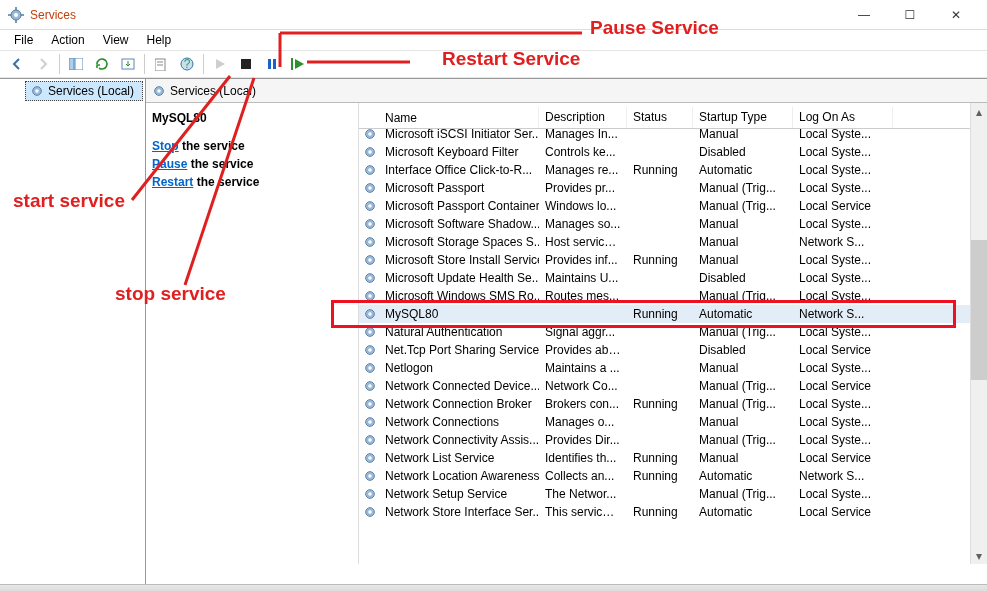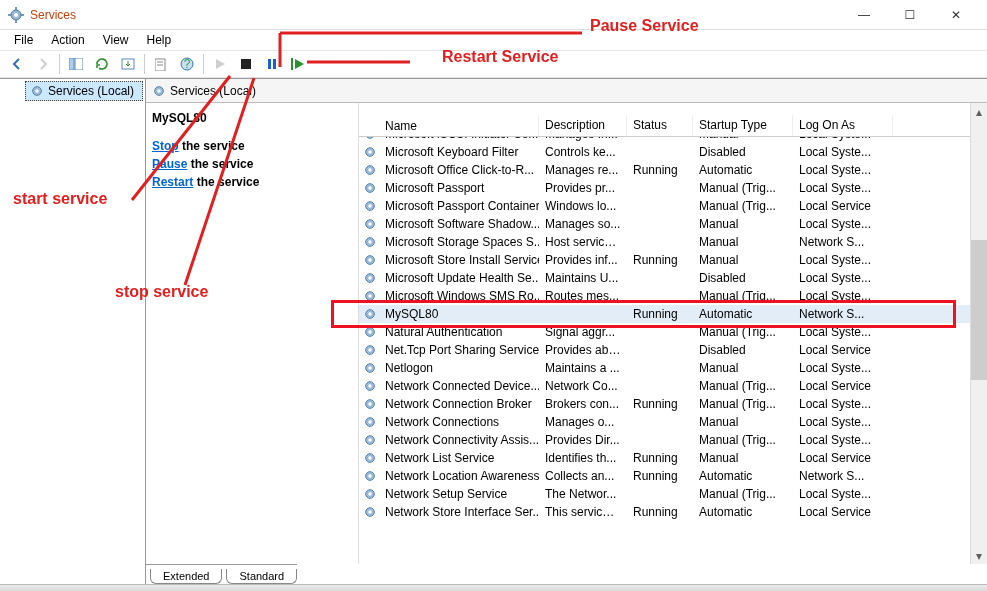--- a/index.html
+++ b/index.html
@@ -30,21 +30,21 @@
 .right-pane { flex: 1; display: flex; position: relative; overflow: hidden; background: #fff; }
 .right-head { position: absolute; top: 0; left: 0; right: 0; height: 24px; background: #f5f5f5; border-bottom: 1px solid #bbb; display: flex; align-items: center; padding-left: 6px; gap: 4px; }
 .right-content { margin-top: 24px; display: flex; width: 100%; height: calc(100% - 24px - 20px); }
 
 .desc-col { width: 212px; padding: 8px 10px 0 6px; }
 .desc-col .svc-name { font-weight: bold; margin-bottom: 12px; }
 .desc-col a { color: #0066cc; text-decoration: underline; }
 .desc-line { line-height: 1.5; color: #000; font-weight: bold; }
 
 .list-col { flex: 1; overflow: auto; border-left: 1px solid #ddd; position: relative; }
-.list-head { position: sticky; top: 12px; background: #fff; border-bottom: 1px solid #ccc; height: 22px; display: flex; }
+.list-head { position: sticky; top: 4px; background: #fff; border-bottom: 1px solid #ccc; height: 22px; display: flex; }
 .list-head .hcell { padding: 3px 6px; border-right: 1px solid #eee; color: #000; font-weight: normal; }
 .list-body { }
 .row { height: 18px; display: flex; align-items: center; white-space: nowrap; }
 .row.selected { background: #e3edf7; }
 .row .cell { padding: 1px 6px; overflow: hidden; text-overflow: ellipsis; }
 .row .iconcell { width: 18px; height: 16px; display: inline-flex; align-items: center; justify-content: center; margin-left: 2px; }
 
 .c-name { width: 180px; display: flex; align-items: center; }
 .c-desc { width: 88px; }
 .c-status { width: 66px; }
@@ -59,21 +59,21 @@
 
 .grip { height: 7px; background: linear-gradient(#e8e8e8,#dcdcdc); border-top: 1px solid #bbb; }
 
 
 .gear-icon { width: 14px; height: 14px; }
 
 
 .red-box { position: absolute; border: 3px solid #e12; pointer-events: none; z-index: 50; }
 
 
-.anno { position: absolute; color: #e02020; font-weight: bold; font-size: 16px; z-index: 60; pointer-events: none; }
+.anno { position: absolute; color: #e02020; font-weight: bold; font-size: 19px; z-index: 60; pointer-events: none; }
 
 
 .overlay-svg { position: absolute; top: 0; left: 0; width: 987px; height: 591px; pointer-events: none; z-index: 55; }
 
 
 .fake-scroll { width: 17px; border-left: 1px solid #ddd; background: #f0f0f0; display: flex; flex-direction: column; }
 .scroll-btn { height: 17px; background: #f0f0f0; display: flex; align-items: center; justify-content: center; color: #606060; }
 .scroll-thumb { background: #cdcdcd; width: 100%; height: 60px; margin-top: 2px; }
 
 </style>
@@ -241,21 +241,21 @@
               <span class="cell c-startup">Disabled</span>
               <span class="cell c-logon">Local Syste...</span>
             </div>
             <div class="row">
               <span class="iconcell">
                 <svg class="gear-icon" viewBox="0 0 16 16">
                   <circle cx="8" cy="8" r="5" fill="#9bb9d6" stroke="#4f7aa3"></circle>
                   <circle cx="8" cy="8" r="2" fill="#fff"></circle>
                 </svg>
               </span>
-              <span class="cell c-name" style="width:160px">Microsoft Office Click-to-R...</span>
+              <span class="cell c-name" style="width:160px">Interface Office Click-to-R...</span>
               <span class="cell c-desc">Manages re...</span>
               <span class="cell c-status">Running</span>
               <span class="cell c-startup">Automatic</span>
               <span class="cell c-logon">Local Syste...</span>
             </div>
             <div class="row">
               <span class="iconcell">
                 <svg class="gear-icon" viewBox="0 0 16 16">
                   <circle cx="8" cy="8" r="5" fill="#9bb9d6" stroke="#4f7aa3"></circle>
                   <circle cx="8" cy="8" r="2" fill="#fff"></circle>
@@ -505,24 +505,20 @@
       </div>
 
       <div class="fake-scroll">
         <div class="scroll-btn">▴</div>
         <div class="scroll-thumb" style="flex:0 0 140px;margin-top:120px"></div>
         <div style="flex:1"></div>
         <div class="scroll-btn">▾</div>
       </div>
     </div>
 
-    <div class="sheet-tabs" style="position:absolute;bottom:0;left:0;margin-left:0;">
-      <div class="sheet-tab active">Extended</div>
-      <div class="sheet-tab">Standard</div>
-    </div>
   </div>
 </div>
 
 <div class="grip"></div>
 
 <svg class="overlay-svg">
 
   <line x1="280" y1="33" x2="582" y2="33" stroke="#e02020" stroke-width="3"></line>
 
   <line x1="280" y1="33" x2="280" y2="67" stroke="#e02020" stroke-width="3"></line>

